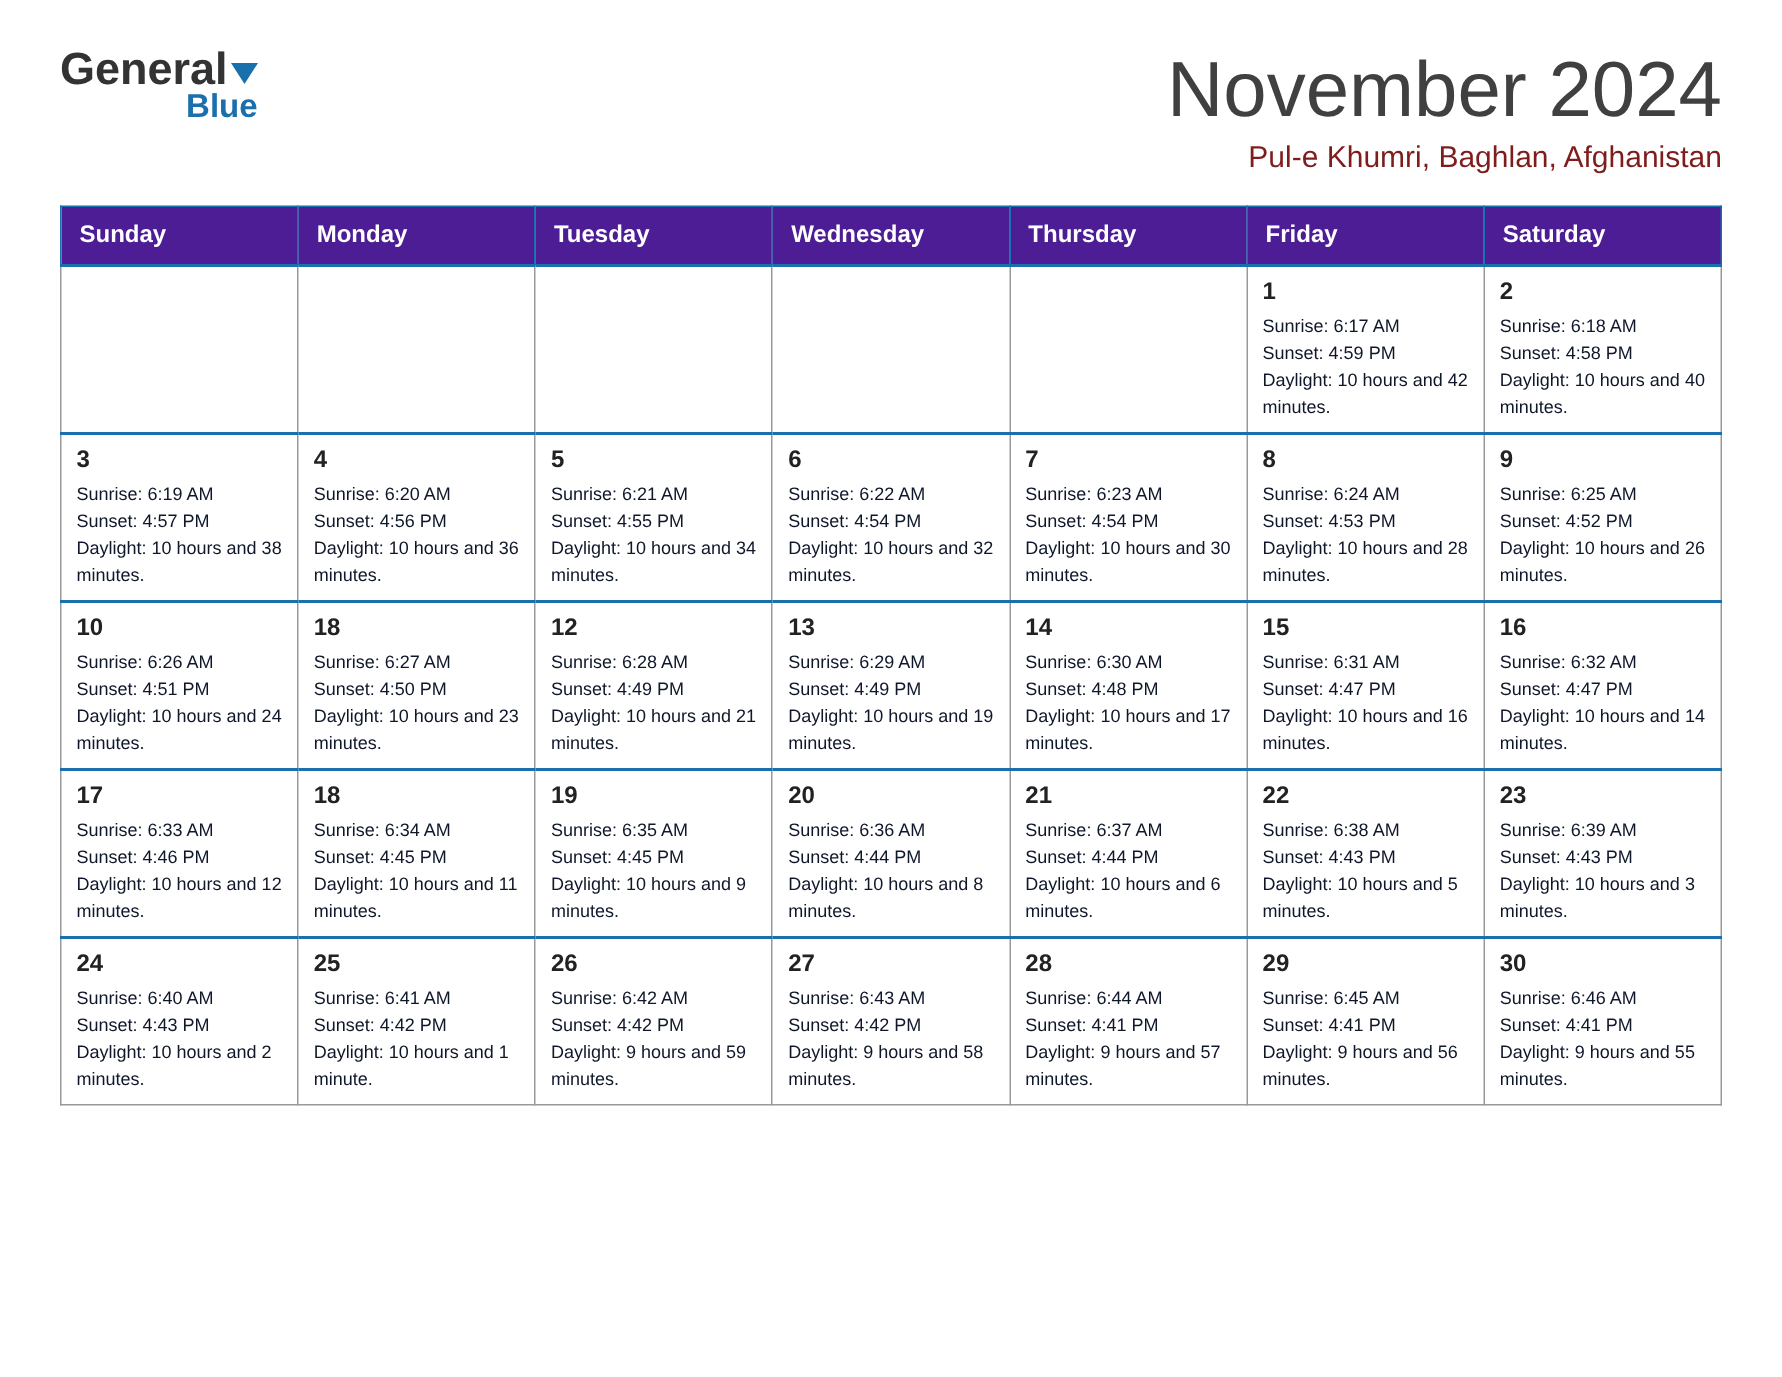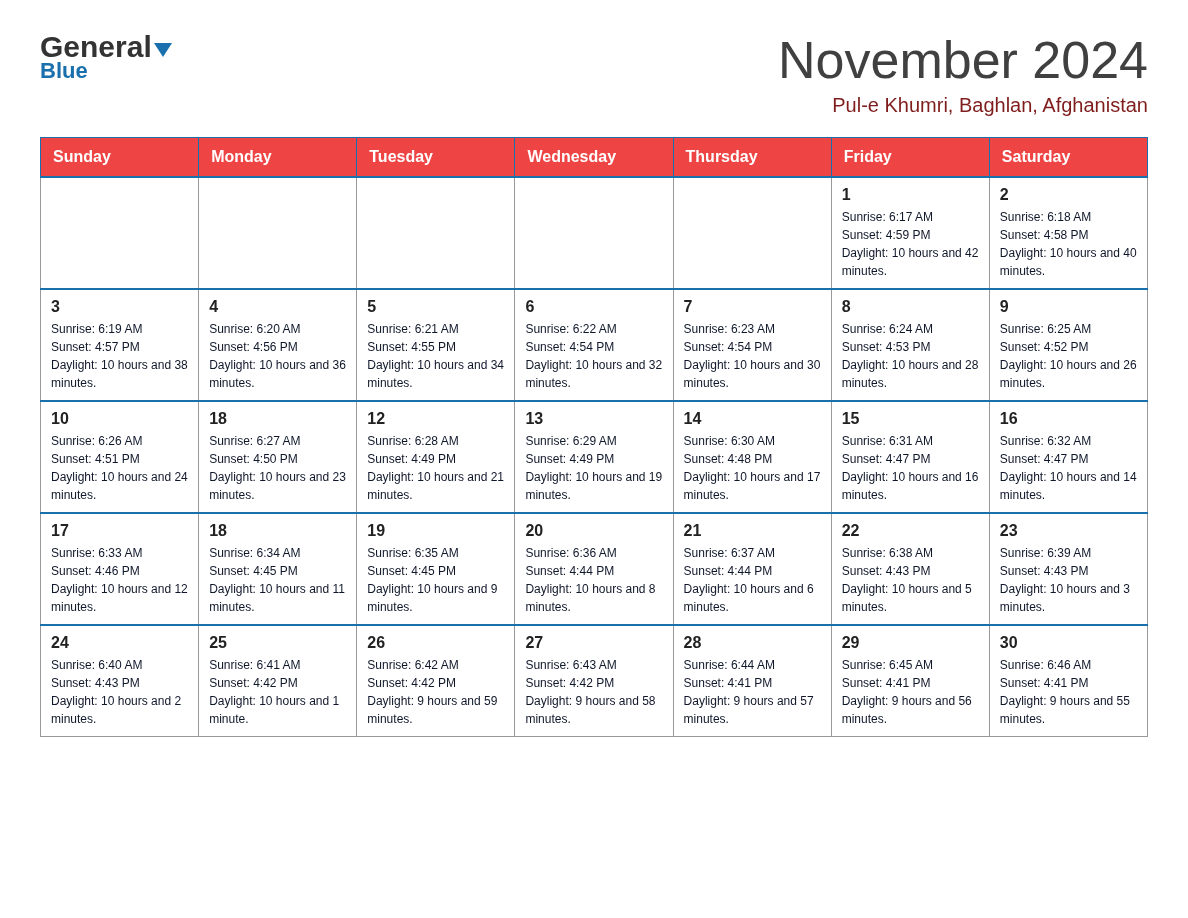--- a/index.html
+++ b/index.html
@@ -12,42 +12,42 @@
     }
     .header {
       display: flex;
       justify-content: space-between;
       align-items: flex-start;
       margin-bottom: 20px;
     }
     .logo {
       display: flex;
       flex-direction: column;
-      align-items: flex-start;
+      align-items: flex-end;
     }
     .title-section {
       text-align: right;
     }
     .month-title {
       font-size: 52px;
       font-weight: normal;
       color: #404040;
     }
     .location {
       font-size: 20px;
       color: #7f1d1d;
       margin-top: 4px;
     }
     .calendar {
       width: 100%;
       border-collapse: collapse;
       border: 1px solid #999;
     }
     .calendar th {
-      background-color: #ef4444;
+      background-color: #4c1d95;
       color: #fff;
       font-size: 16px;
       font-weight: bold;
       padding: 10px 12px;
       text-align: left;
       border: 1px solid #1a6fad;
     }
     .calendar td {
       vertical-align: top;
       padding: 8px 10px;

